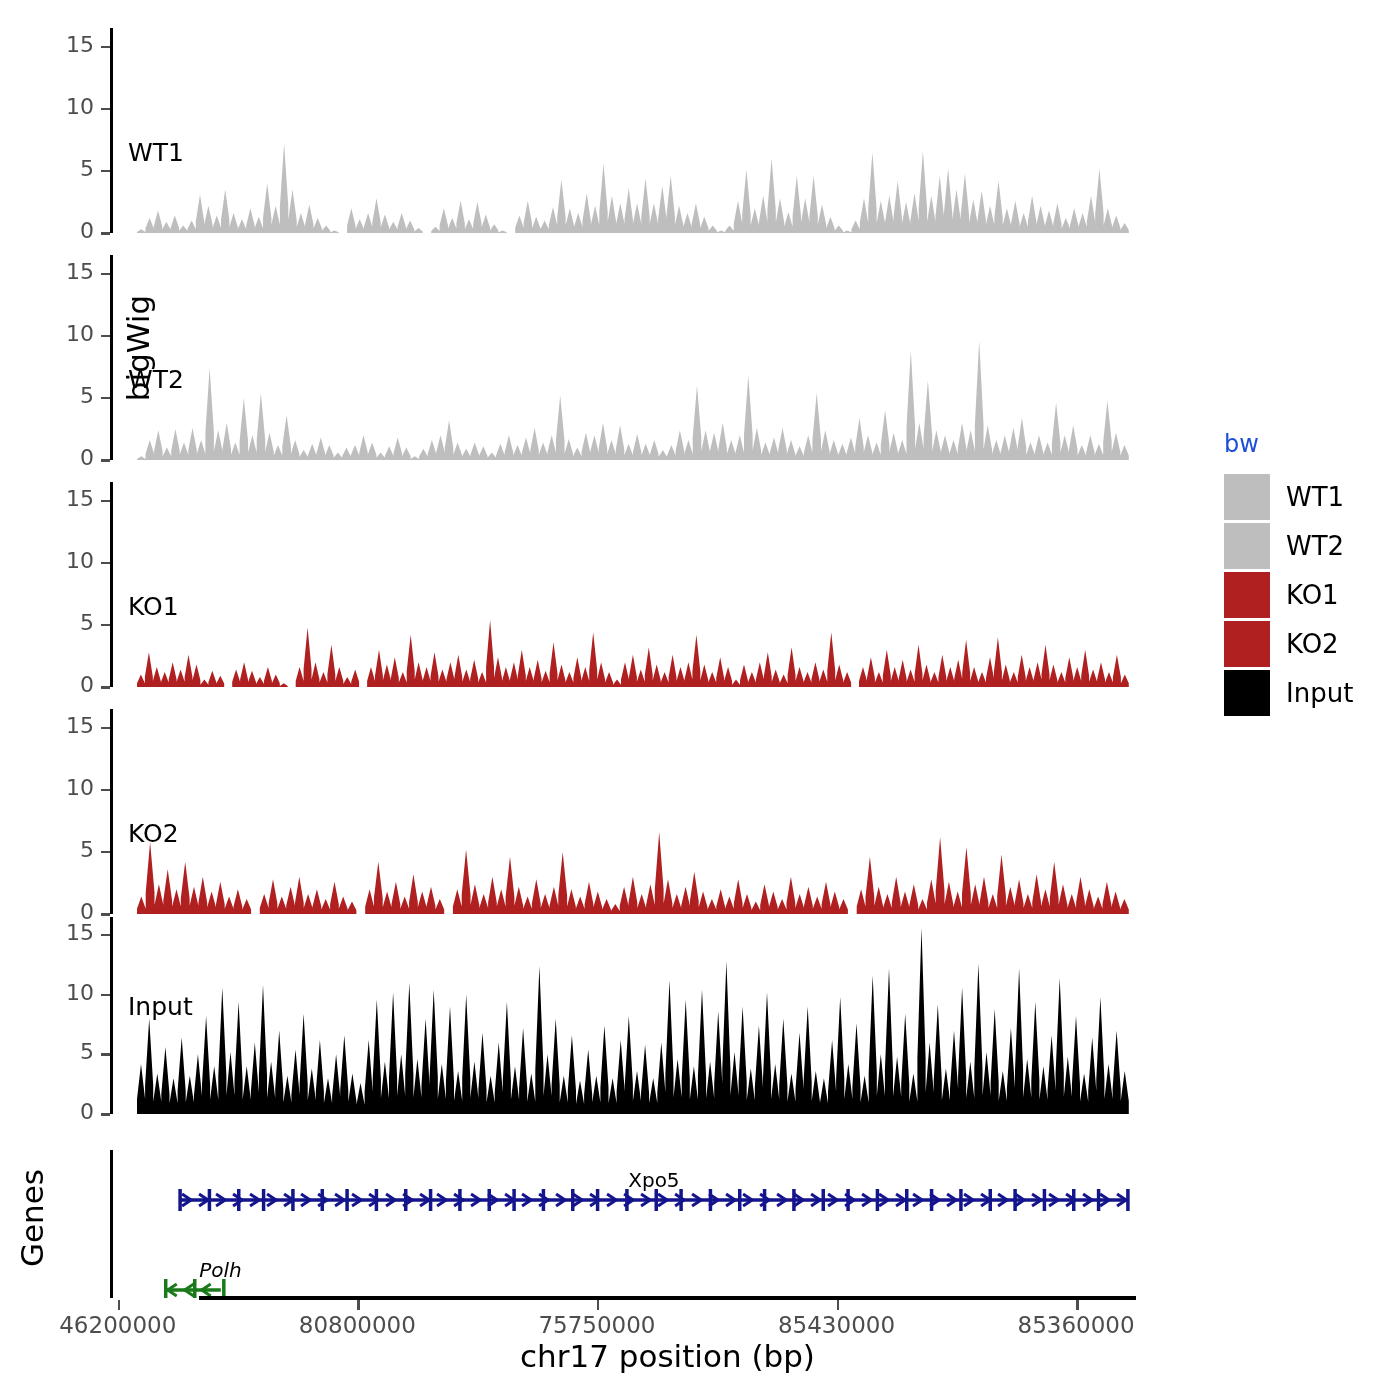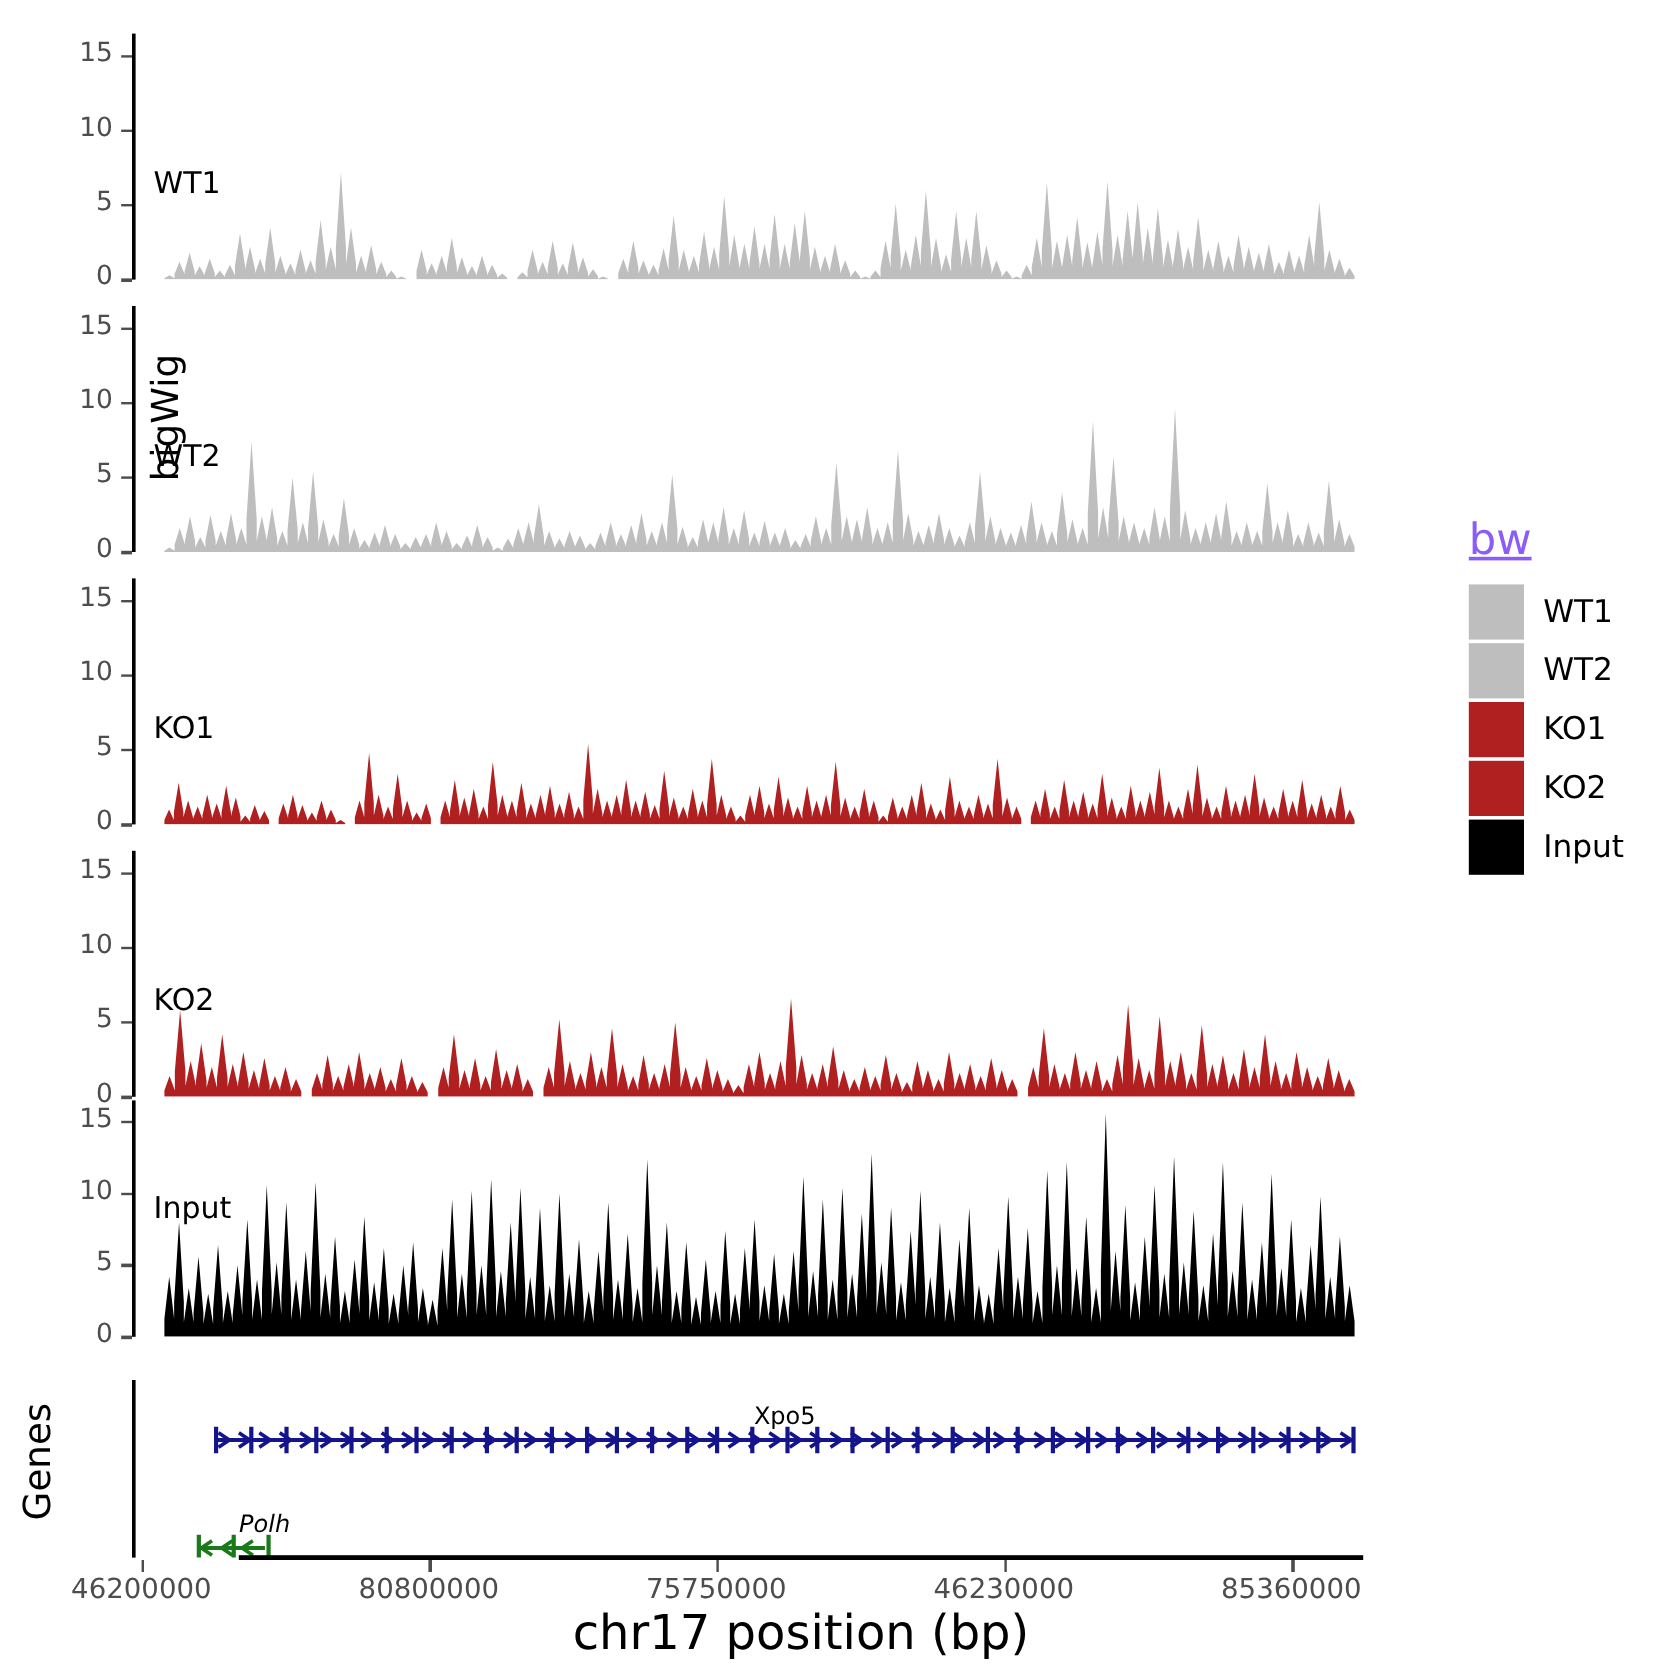--- a/index.html
+++ b/index.html
@@ -11,21 +11,21 @@
     transform:rotate(-90deg);transform-origin:center center;
     text-align:center;font-size:31px;color:#000;
   }
   .axis-title-genes{
     position:absolute;left:-38px;top:1200px;width:140px;
     transform:rotate(-90deg);transform-origin:center center;
     text-align:center;font-size:31px;color:#000;
   }
   .axis-title-x{
     position:absolute;left:199px;top:1338px;width:937px;
-    text-align:center;font-size:40px;color:#000;
+    text-align:center;font-size:31px;color:#000;
   }
 
   .panel{position:absolute;left:110px;}
   .vaxis{position:absolute;left:0;top:0;width:3px;background:#000;}
   .tick{position:absolute;width:9px;height:2.5px;background:#4d4d4d;left:-9px;}
   .ticklab{position:absolute;font-size:22px;color:#4d4d4d;text-align:right;width:70px;left:-86px;}
   .plotarea{position:absolute;left:3px;top:0;overflow:hidden;}
   .plotarea svg{display:block;}
   .panel-label{position:absolute;font-size:25px;color:#000;left:18px;}
 
@@ -35,21 +35,21 @@
   #genes-plot{position:absolute;left:3px;top:0;}
   .gene-name{position:absolute;font-size:20px;color:#000;white-space:nowrap;}
 
   
   #xaxis-line{position:absolute;left:199px;top:1296px;width:937px;height:4px;background:#000;}
   .xtick{position:absolute;top:1300px;width:2.5px;height:10px;background:#4d4d4d;}
   .xticklab{position:absolute;top:1312px;font-size:23px;color:#4d4d4d;text-align:center;width:200px;}
 
   
   #legend{position:absolute;left:1224px;top:430px;}
-  #legend-title{font-size:36px;color:#8b5cf6;margin-bottom:14px;text-decoration:underline;}
+  #legend-title{font-size:24px;color:#1d4ed8;margin-bottom:14px;}
   .legend-row{display:flex;align-items:center;height:49px;}
   .legend-key{width:46px;height:46px;margin-right:16px;}
   .legend-lab{font-size:26px;color:#000;}
 </style>
 </head>
 <body>
 
 <div id="stage">
 
   <div class="axis-title-y">bigWig</div>
@@ -255,21 +255,21 @@
 
   <div id="xaxis-line"></div>
   <div id="xaxis-ticks">
       <div class="xtick" style="left: 117.792px;"></div>
       <div class="xticklab" style="left: 17.7916px;">46200000</div>
       <div class="xtick" style="left: 357.37px;"></div>
       <div class="xticklab" style="left: 257.37px;">80800000</div>
       <div class="xtick" style="left: 596.948px;"></div>
       <div class="xticklab" style="left: 496.948px;">75750000</div>
       <div class="xtick" style="left: 836.527px;"></div>
-      <div class="xticklab" style="left: 736.527px;">46230000</div>
+      <div class="xticklab" style="left: 736.527px;">85430000</div>
       <div class="xtick" style="left: 1076.11px;"></div>
       <div class="xticklab" style="left: 976.105px;">85360000</div>
     </div>
 
   <div id="legend">
     <div id="legend-title">bw</div>
     <div id="legend-items">
         <div class="legend-row">
           <div class="legend-key" style="background: rgb(190, 190, 190);"></div>
           <div class="legend-lab">WT1</div>

